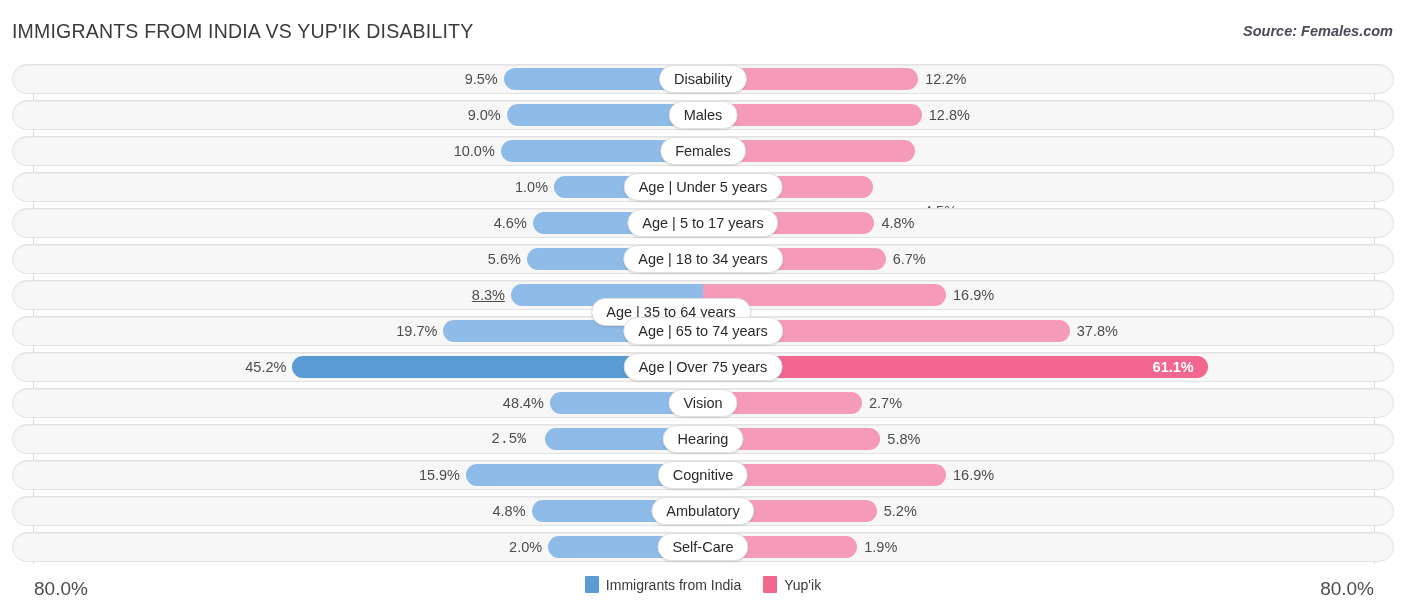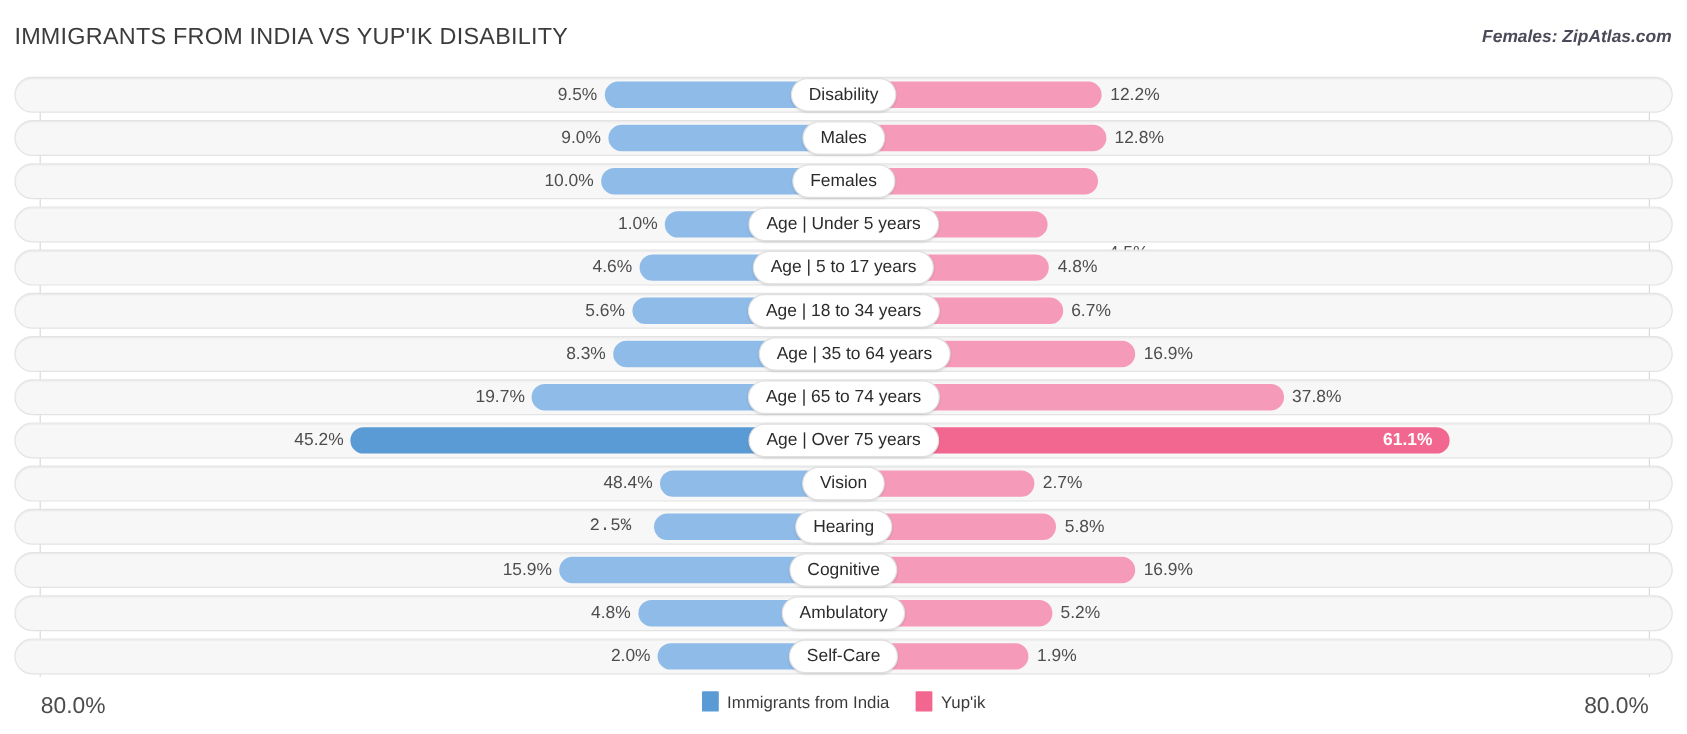--- a/index.html
+++ b/index.html
@@ -166,21 +166,21 @@
     color: #3a3a3a;
     white-space: nowrap;
   }
 </style>
 </head>
 <body>
 
 <div id="page">
 
   <div class="title">IMMIGRANTS FROM INDIA VS YUP'IK DISABILITY</div>
-  <div class="source">Females: ZipAtlas.com</div>
+  <div class="source">Source: Females.com</div>
 
   <div class="plot">
     <div class="gridline left"></div>
     <div class="gridline right"></div>
     <div class="rows" id="rows">
         <div class="row">
           <div class="track"></div>
           <div class="barwrap">
             <div class="bar left" style="left: 503.76px; width: 199.24px;"></div>
             <div class="bar right" style="left: 703px; width: 215.224px;"></div>
@@ -237,24 +237,24 @@
             <div class="vlabel l" style="right: 885.152px;">5.6%</div>
             <div class="vlabel r" style="left: 892.664px;">6.7%</div>
           </div>
           <div class="pill" style="left: 703px;">Age | 18 to 34 years</div>
         </div>
         <div class="row">
           <div class="track"></div>
           <div class="barwrap">
             <div class="bar left" style="left: 510.864px; width: 192.136px;"></div>
             <div class="bar right" style="left: 703px; width: 243.048px;"></div>
-            <div class="vlabel l" style="right: 901.136px;">8.3%</div>
+            <div class="vlabel l" style="right: 901.136px; text-decoration: underline;">8.3%</div>
             <div class="vlabel r" style="left: 953.048px;">16.9%</div>
           </div>
-          <div class="pill" style="left: 712px;">Age | 35 to 64 years</div>
+          <div class="pill" style="left: 671px; margin-top: 17px;">Age | 35 to 64 years</div>
         </div>
         <div class="row">
           <div class="track"></div>
           <div class="barwrap">
             <div class="bar left" style="left: 443.376px; width: 259.624px;"></div>
             <div class="bar right" style="left: 703px; width: 366.776px;"></div>
             <div class="vlabel l" style="right: 968.624px;">19.7%</div>
             <div class="vlabel r" style="left: 1076.78px;">37.8%</div>
           </div>
           <div class="pill" style="left: 703px;">Age | 65 to 74 years</div>

